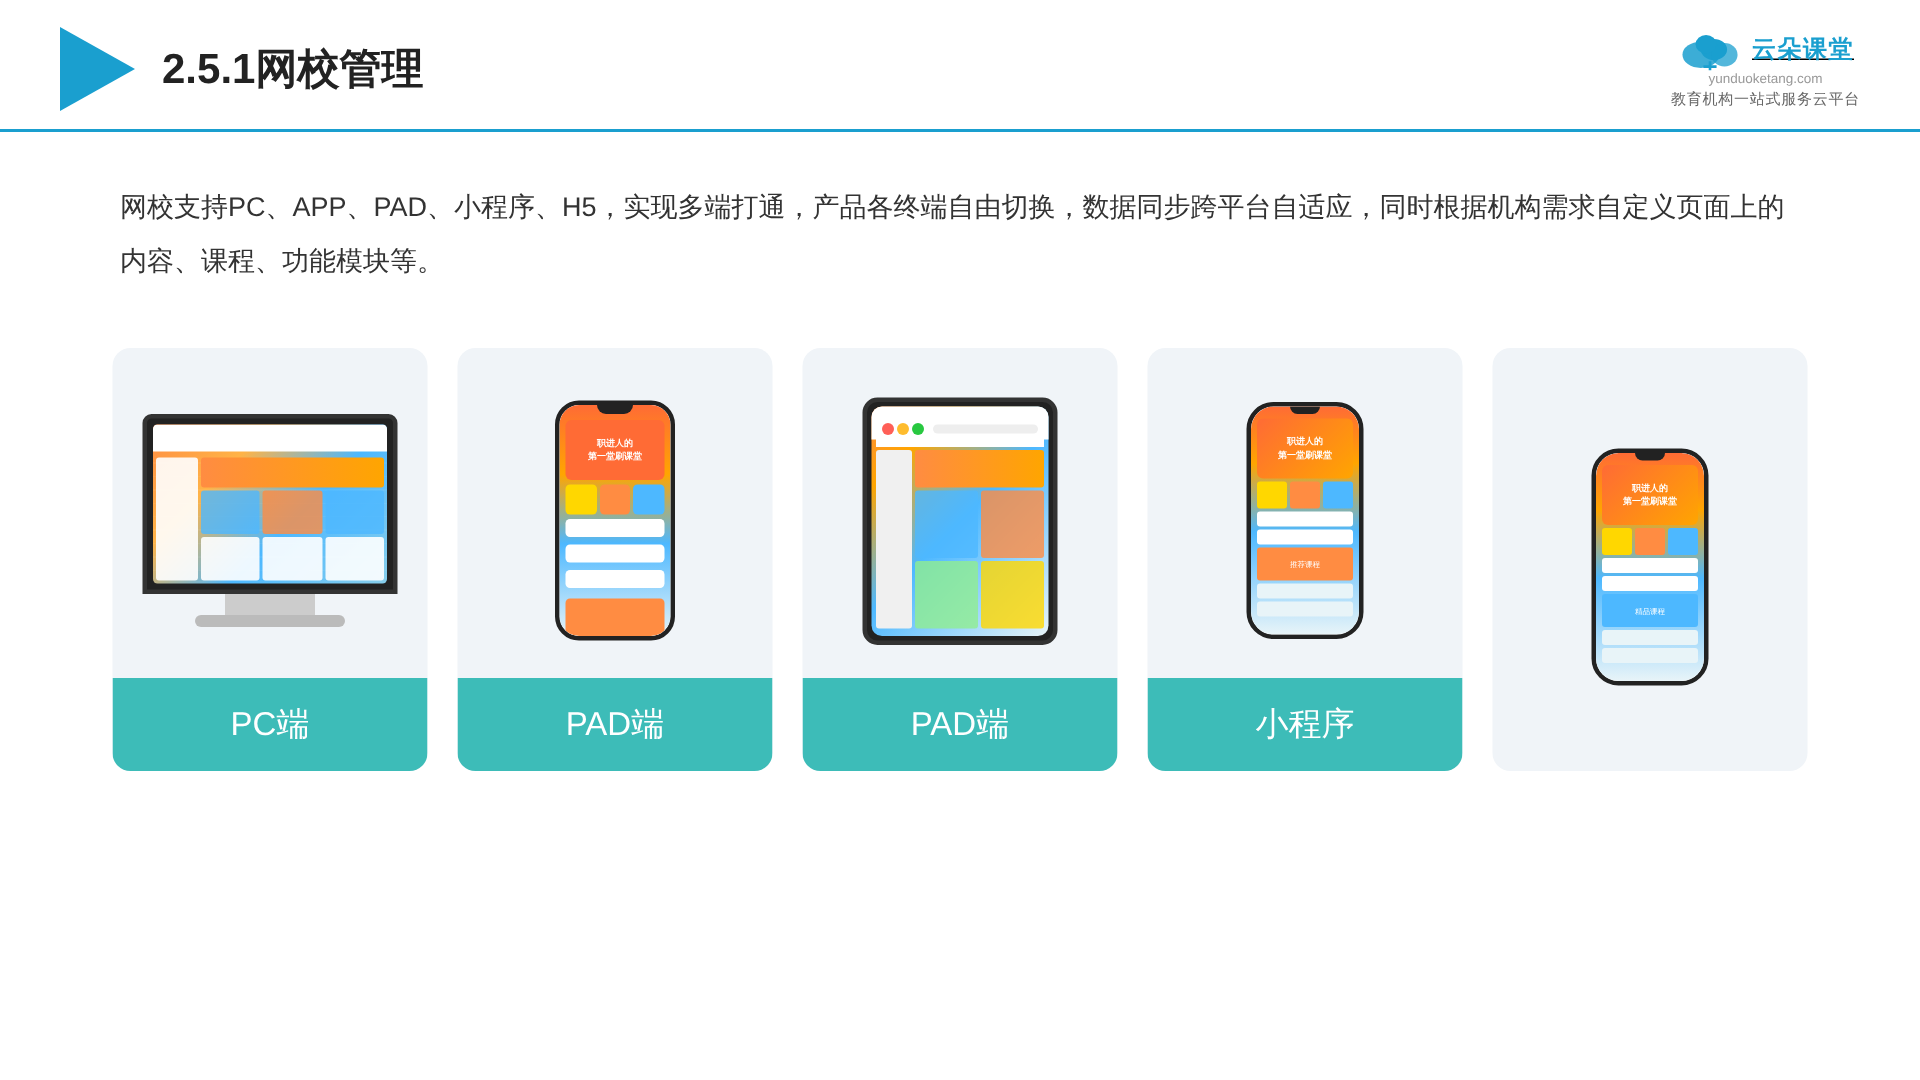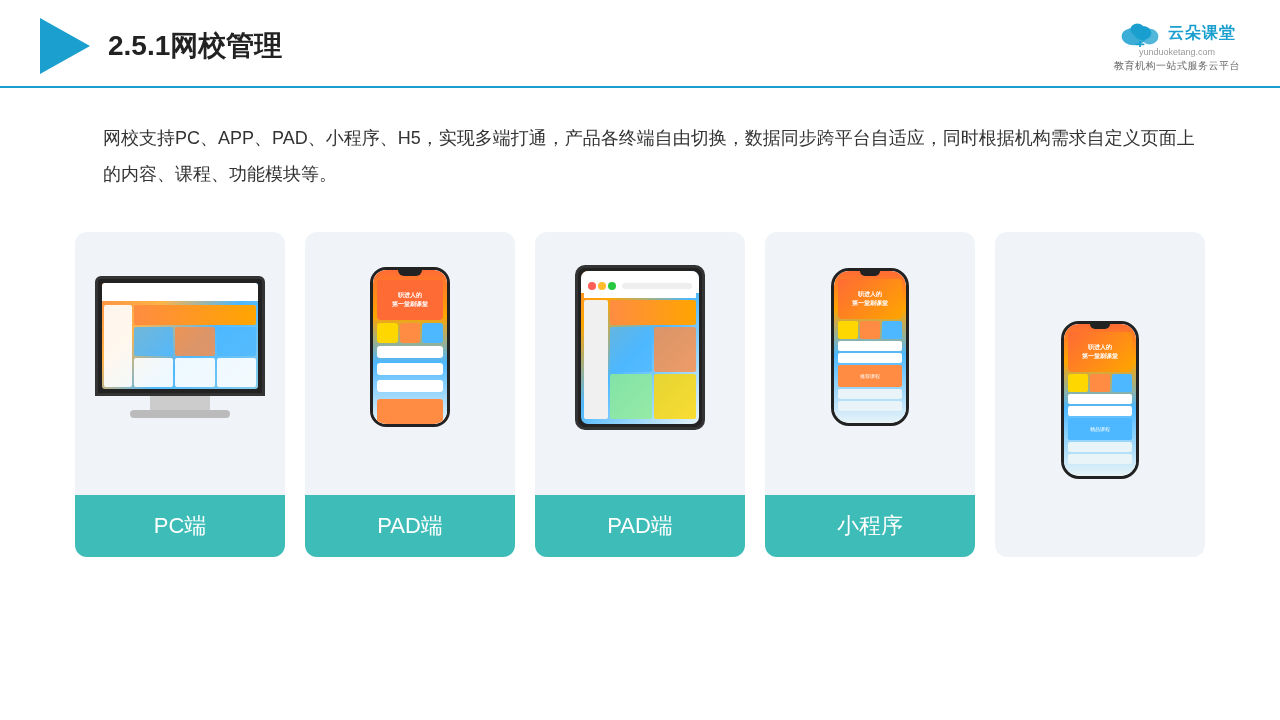--- a/index.html
+++ b/index.html
@@ -39,20 +39,21 @@
     }
     .brand-logo {
       display: flex;
       flex-direction: column;
       align-items: center;
     }
     .brand-logo-icon {
       display: flex;
       align-items: center;
       gap: 6px;
+      text-decoration: underline;
     }
     .cloud-icon {
       width: 44px;
       height: 28px;
     }
     .brand-text {
       font-size: 16px;
       color: #1a9fcf;
       font-weight: bold;
       letter-spacing: 1px;
@@ -63,21 +64,21 @@
       margin-top: 2px;
       letter-spacing: 0.5px;
     }
     .brand-url {
       font-size: 9px;
       color: #999;
     }
 
     
     .description {
-      padding: 32px 80px 20px 103px;
+      padding: 32px 80px 20px 80px;
       font-size: 18px;
       color: #333;
       line-height: 2;
     }
 
     
     .cards-area {
       padding: 20px 60px 30px 60px;
       display: flex;
       gap: 20px;
@@ -103,21 +104,20 @@
     }
 
     .card-label {
       background: #3dbcb8;
       color: #fff;
       font-size: 22px;
       font-weight: 500;
       text-align: center;
       padding: 16px 10px;
       border-radius: 0 0 8px 8px;
-      margin-top: 43px;
     }
 
     
     .pc-monitor {
       position: relative;
     }
     .monitor-screen-outer {
       width: 170px;
       height: 120px;
       background: #222;

